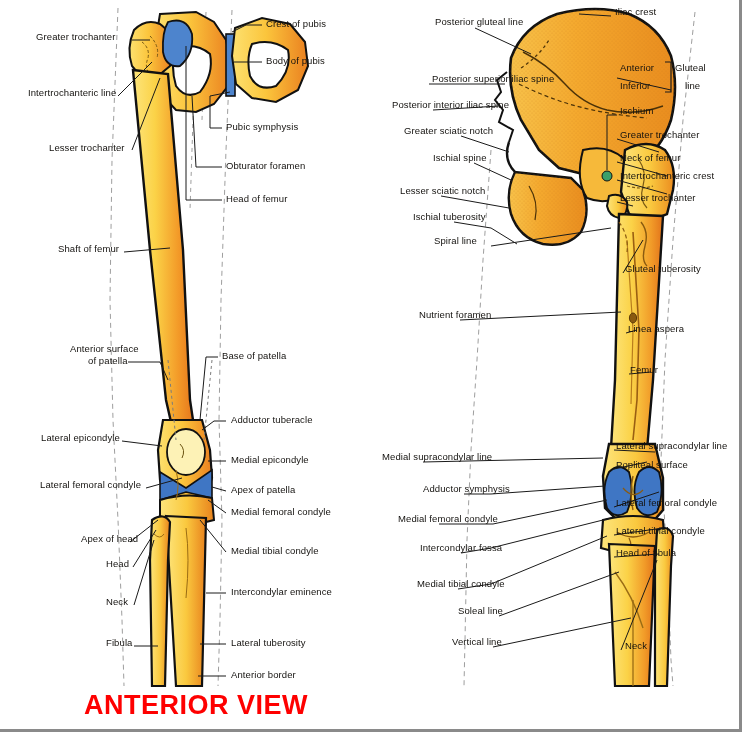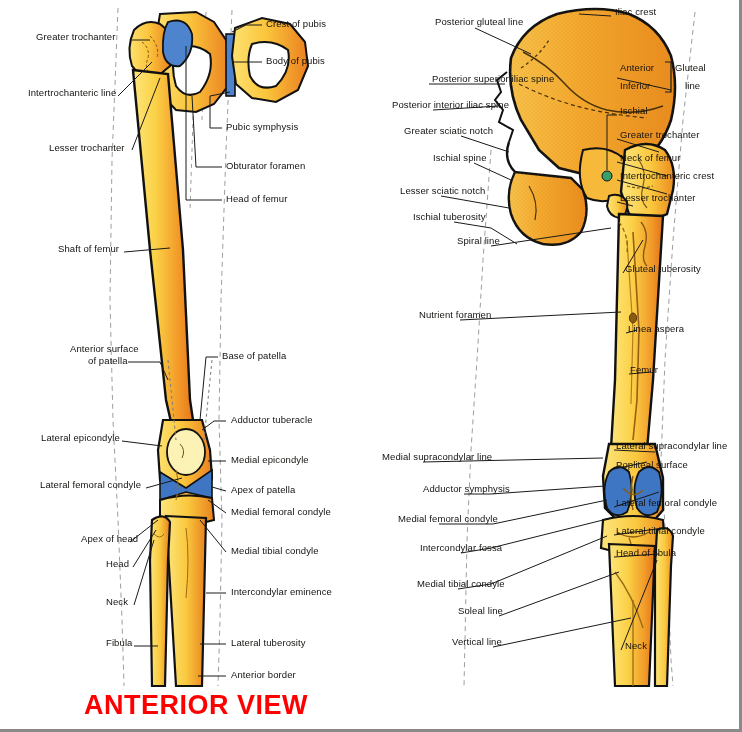--- a/index.html
+++ b/index.html
@@ -312,36 +312,36 @@
       </g>
     </svg>
 
     <span class="lbl" style="left:64px;top:16px;">Posterior gluteal line</span>
     <span class="lbl" style="left:17px;top:73px;margin-left:44px;">Posterior superior iliac spine</span>
     <span class="lbl" style="left:21px;top:99px;">Posterior interior iliac spine</span>
     <span class="lbl" style="left:33px;top:125px;">Greater sciatic notch</span>
     <span class="lbl" style="left:62px;top:152px;">Ischial spine</span>
     <span class="lbl" style="left:29px;top:185px;">Lesser sciatic notch</span>
     <span class="lbl" style="left:42px;top:211px;">Ischial tuberosity</span>
-    <span class="lbl" style="left:86px;top:235px;">Spiral line</span>
+    <span class="lbl" style="left:63px;top:235px;">Spiral line</span>
     <span class="lbl" style="left:48px;top:309px;">Nutrient foramen</span>
     <span class="lbl" style="left:11px;top:451px;">Medial supracondylar line</span>
     <span class="lbl" style="left:52px;top:483px;">Adductor symphysis</span>
     <span class="lbl" style="left:27px;top:513px;">Medial femoral condyle</span>
     <span class="lbl" style="left:49px;top:542px;">Intercondylar fossa</span>
     <span class="lbl" style="left:46px;top:578px;">Medial tibial condyle</span>
     <span class="lbl" style="left:87px;top:605px;">Soleal line</span>
     <span class="lbl" style="left:81px;top:636px;">Vertical line</span>
 
     <span class="lbl" style="left:244px;top:6px;">Iliac crest</span>
     <span class="lbl" style="left:249px;top:62px;">Anterior</span>
     <span class="lbl" style="left:249px;top:80px;">Inferior</span>
     <span class="lbl" style="left:304px;top:62px;">Gluteal</span>
     <span class="lbl" style="left:314px;top:80px;">line</span>
-    <span class="lbl" style="left:249px;top:105px;">Ischial</span>
+    <span class="lbl" style="left:249px;top:105px;">Ischium</span>
     <span class="lbl" style="left:249px;top:129px;">Greater trochanter</span>
     <span class="lbl" style="left:249px;top:152px;">Neck of femur</span>
     <span class="lbl" style="left:249px;top:170px;">Intertrochanteric crest</span>
     <span class="lbl" style="left:249px;top:192px;">Lesser trochanter</span>
     <span class="lbl" style="left:254px;top:263px;">Gluteal tuberosity</span>
     <span class="lbl" style="left:257px;top:323px;">Linea aspera</span>
     <span class="lbl" style="left:259px;top:364px;">Femur</span>
     <span class="lbl" style="left:245px;top:440px;">Lateral supracondylar line</span>
     <span class="lbl" style="left:245px;top:459px;">Popliteal surface</span>
     <span class="lbl" style="left:245px;top:497px;">Lateral femoral condyle</span>

